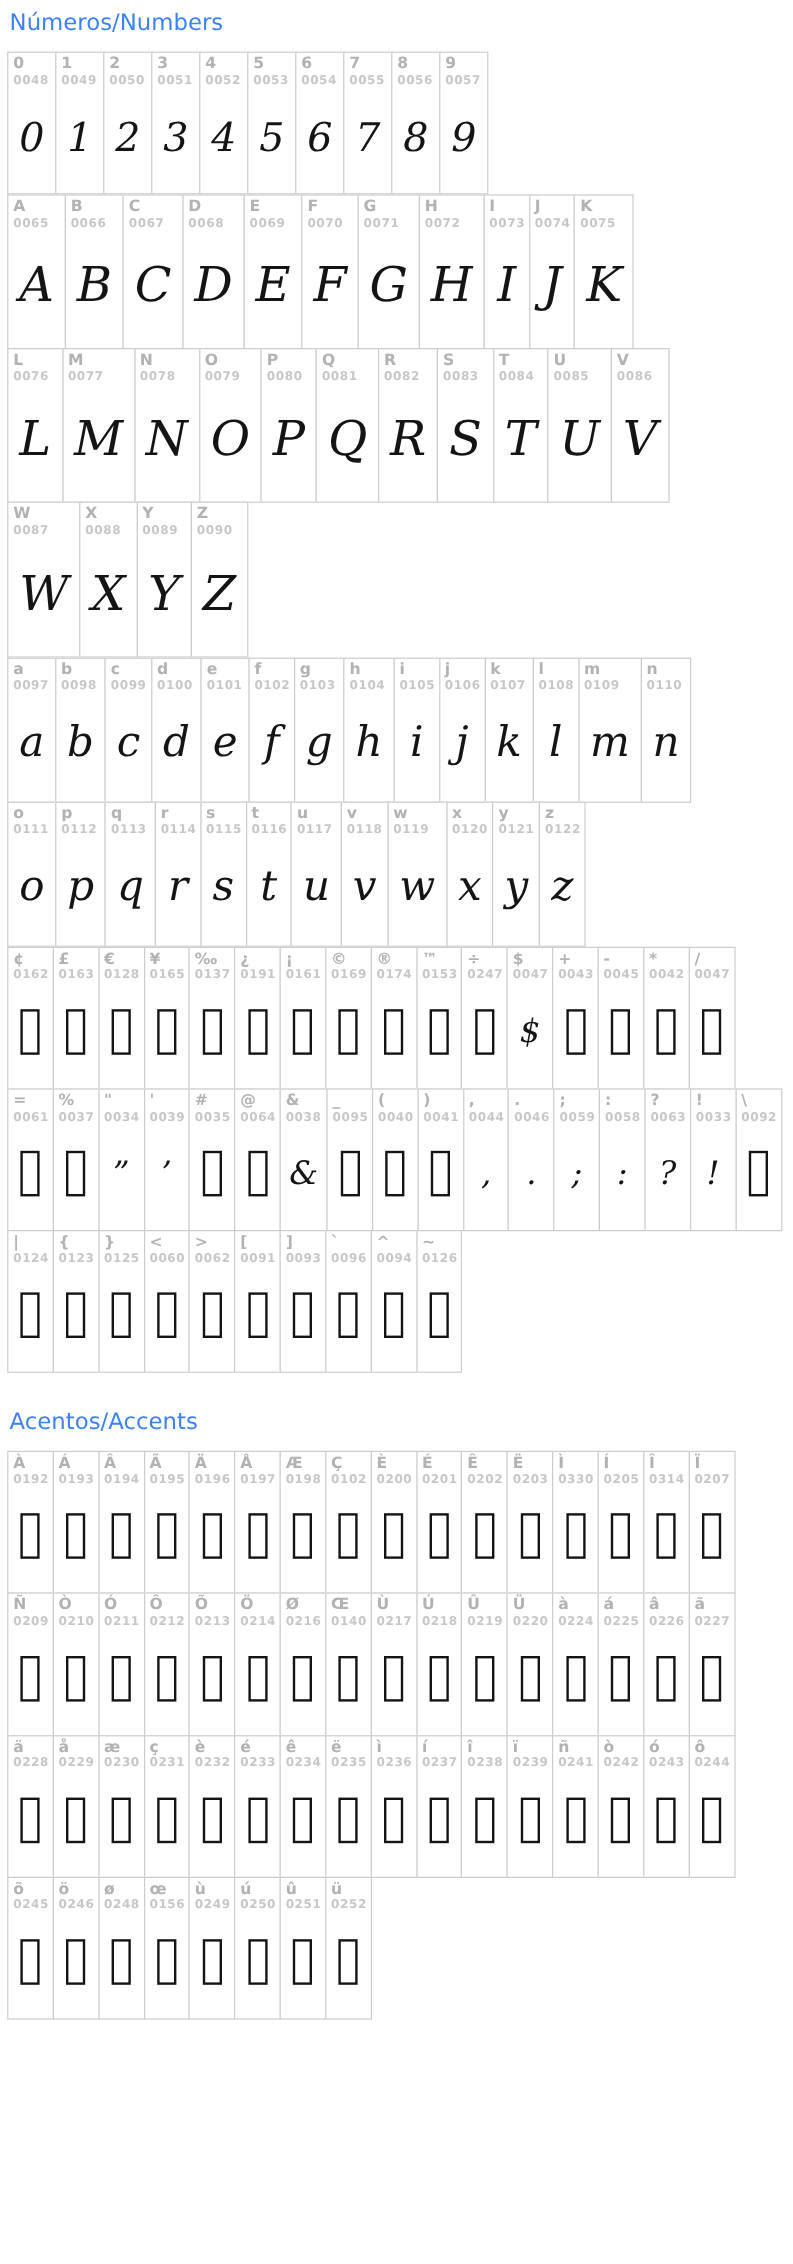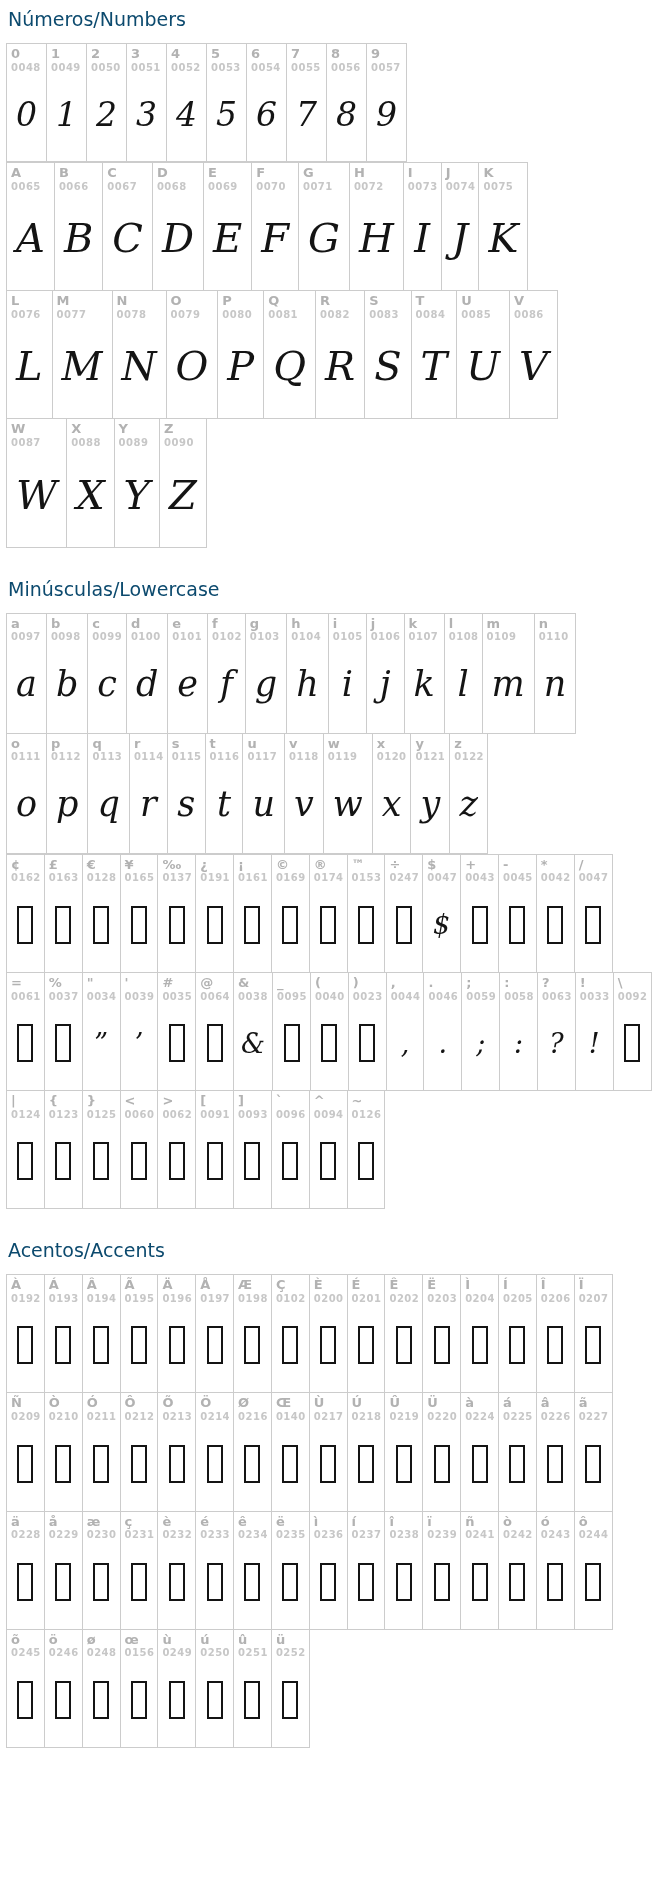--- a/index.html
+++ b/index.html
@@ -1,20 +1,20 @@
 <!DOCTYPE html>
 <html><head>
 <meta charset="utf-8">
 <style>
   html,body{margin:0;padding:0;background:#fff;}
   body{width:661px;font-family:"DejaVu Sans","Liberation Sans",sans-serif;}
   .wrap{padding:0 6px 18px 6px;}
   .section{margin:0;}
   .heading{
-    font-size:19px;font-weight:400;color:#0c4a6e;
+    font-size:19px;font-weight:400;color:#3b82f6;
     margin:30px 2px 13px 2px;letter-spacing:0;
     font-family:"DejaVu Sans","Liberation Sans",sans-serif;
   }
   .section:first-child .heading{margin-top:8px;}
   .rows{display:block;}
   .row{display:flex;flex-wrap:nowrap;align-items:stretch;}
   .row + .row{margin-top:-1px;}
   .cell{
     border:1px solid #cccccc;margin-right:-1px;background:#fff;
     display:flex;flex-direction:column;min-width:38px;box-sizing:border-box;
@@ -344,21 +344,20 @@
       <div class="cell-label">Z</div>
       <div class="cell-code">0090</div>
     </div>
     <div class="cell-glyph">Z</div>
   </div>
 </div>
 </div>
   </section>
 
   <section class="section sec-lowercase">
-    <h2 class="heading">Minúsculas/Lowercase</h2>
     <div class="rows">
   <div class="row">
   <div class="cell">
     <div class="cell-head">
       <div class="cell-label">a</div>
       <div class="cell-code">0097</div>
     </div>
     <div class="cell-glyph">a</div>
   </div>
 
@@ -810,21 +809,21 @@
       <div class="cell-code">0040</div>
     </div>
     <div class="cell-glyph">
                 <span class="notdef"></span>
               </div>
   </div>
 
   <div class="cell">
     <div class="cell-head">
       <div class="cell-label">)</div>
-      <div class="cell-code">0023</div>
+      <div class="cell-code">0041</div>
     </div>
     <div class="cell-glyph">
                 <span class="notdef"></span>
               </div>
   </div>
 
   <div class="cell">
     <div class="cell-head">
       <div class="cell-label">,</div>
       <div class="cell-code">0044</div>
@@ -1107,41 +1106,41 @@
       <div class="cell-code">0203</div>
     </div>
     <div class="cell-glyph">
                 <span class="notdef"></span>
               </div>
   </div>
 
   <div class="cell">
     <div class="cell-head">
       <div class="cell-label">Ì</div>
-      <div class="cell-code">0204</div>
+      <div class="cell-code">0330</div>
     </div>
     <div class="cell-glyph">
                 <span class="notdef"></span>
               </div>
   </div>
 
   <div class="cell">
     <div class="cell-head">
       <div class="cell-label">Í</div>
       <div class="cell-code">0205</div>
     </div>
     <div class="cell-glyph">
                 <span class="notdef"></span>
               </div>
   </div>
 
   <div class="cell">
     <div class="cell-head">
       <div class="cell-label">Î</div>
-      <div class="cell-code">0206</div>
+      <div class="cell-code">0314</div>
     </div>
     <div class="cell-glyph">
                 <span class="notdef"></span>
               </div>
   </div>
 
   <div class="cell">
     <div class="cell-head">
       <div class="cell-label">Ï</div>
       <div class="cell-code">0207</div>

